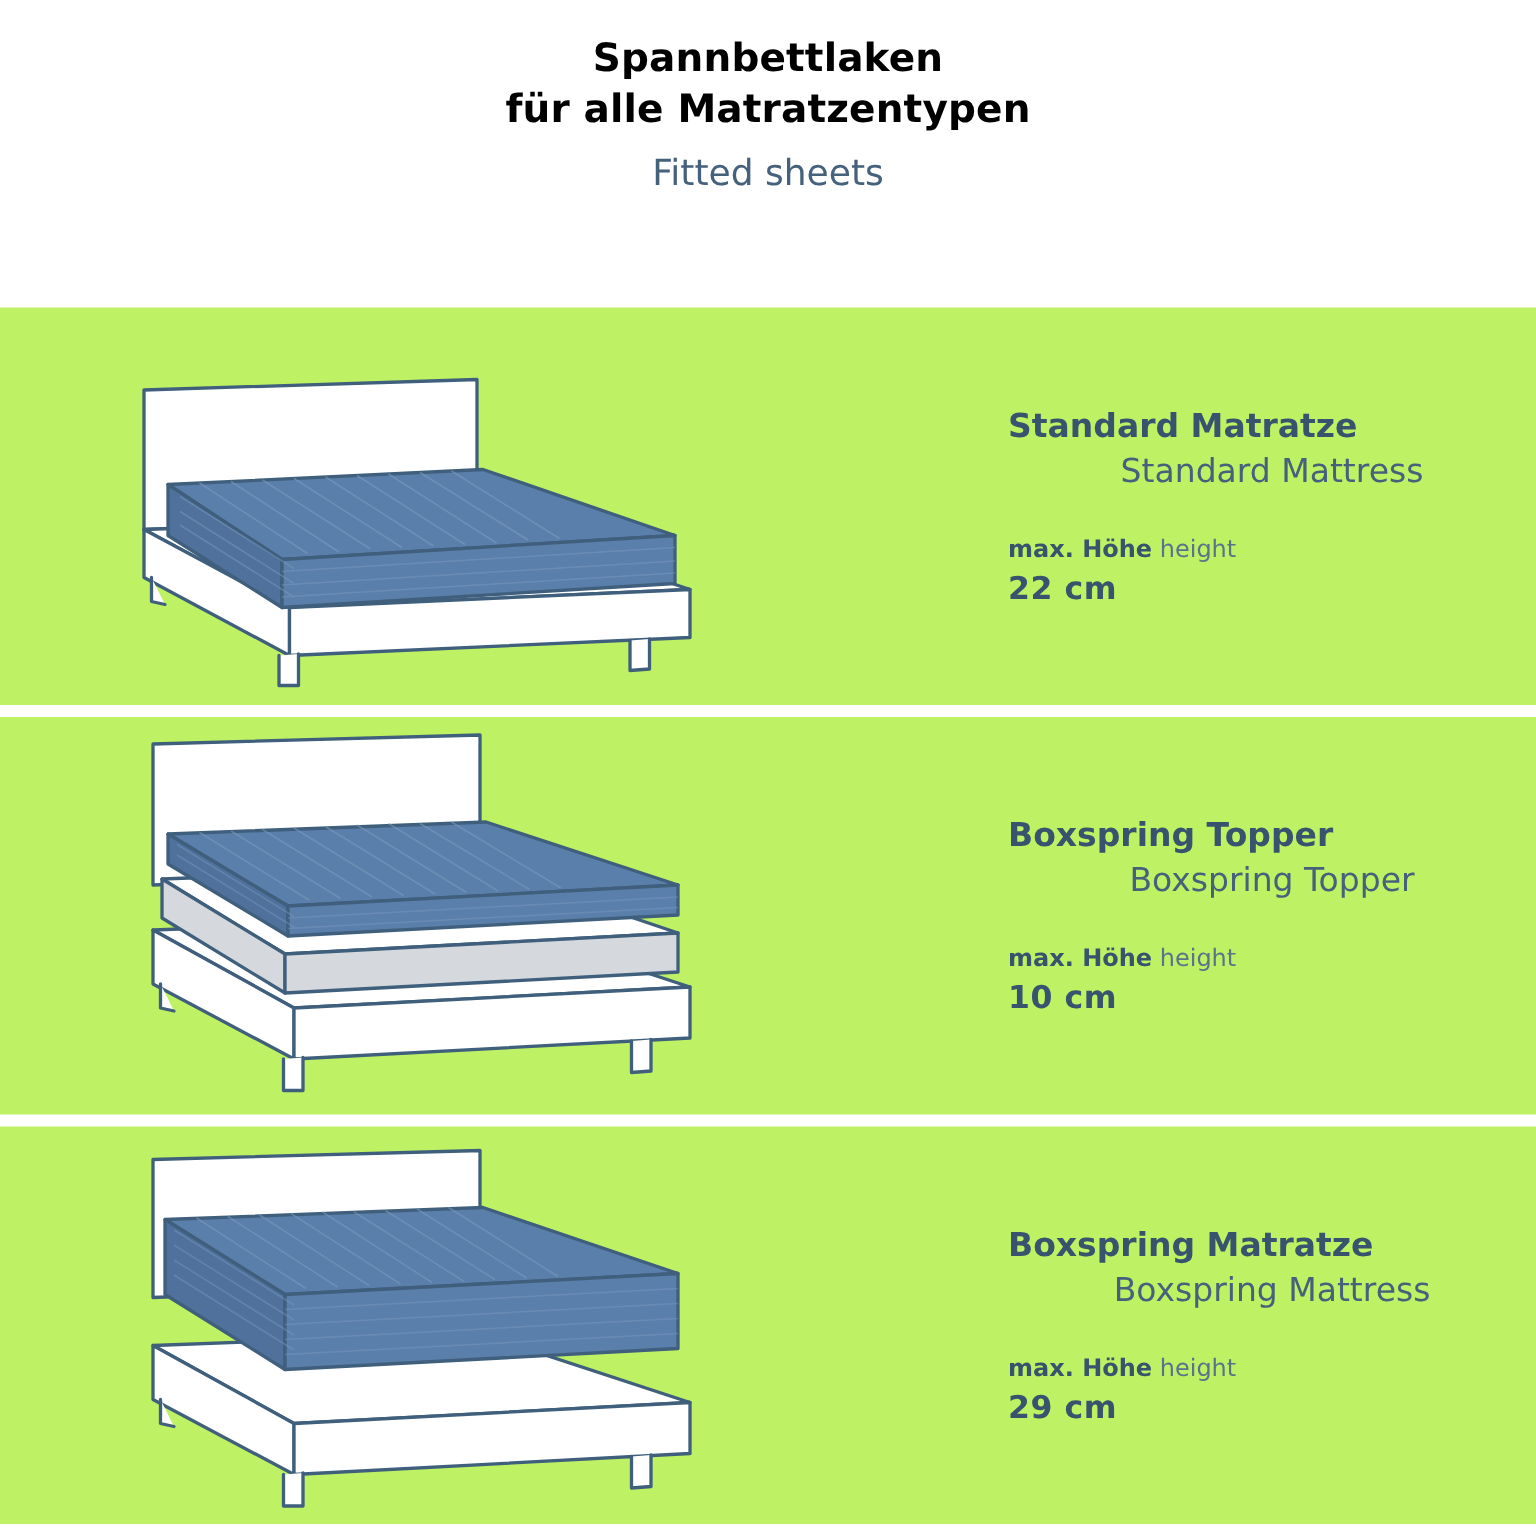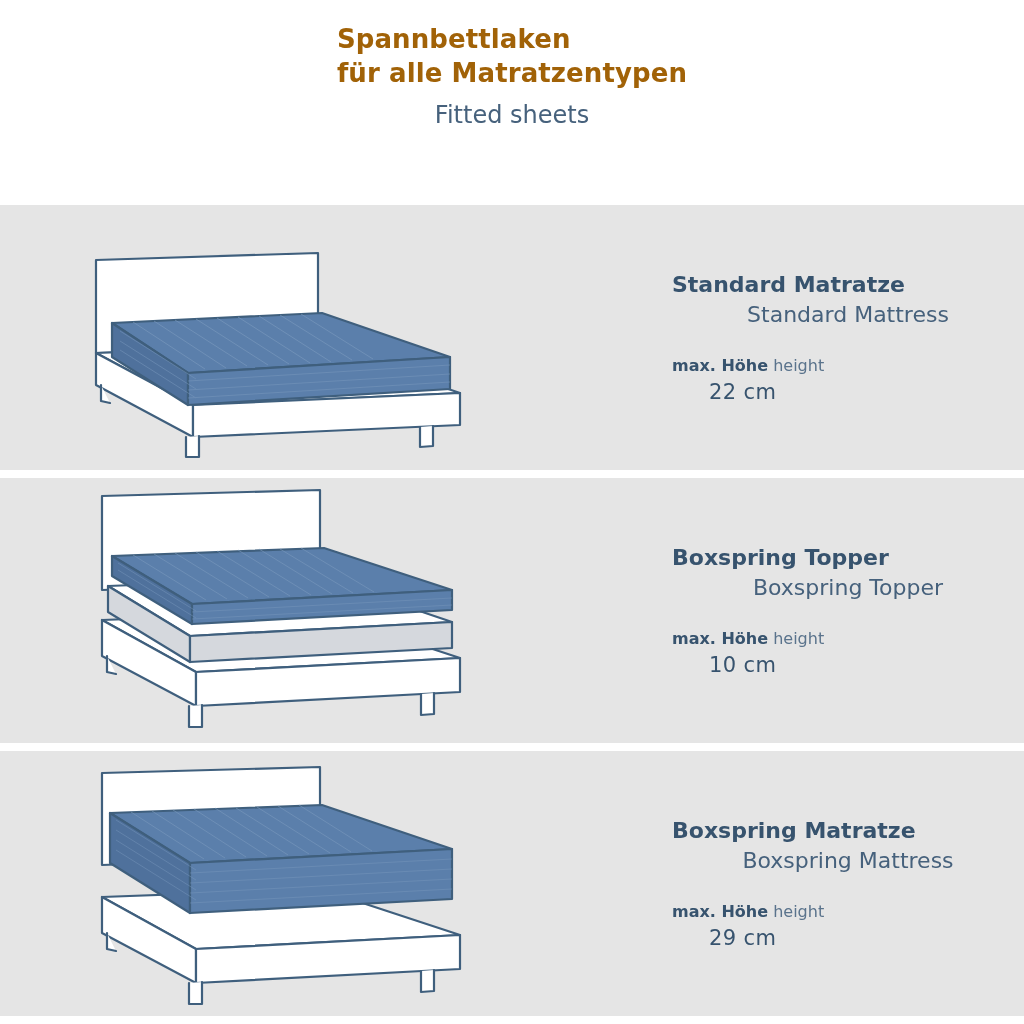--- a/index.html
+++ b/index.html
@@ -29,40 +29,40 @@
     display: flex;
     flex-direction: column;
     align-items: center;
     justify-content: flex-start;
     padding-top: 22px;
     box-sizing: border-box;
   }
   .title-de {
     font-size: 26px;
     font-weight: bold;
-    color: #a16207;
+    color: #000000;
     line-height: 1.32;
-    text-align: left;
+    text-align: center;
     letter-spacing: 0.1px;
   }
   .title-en {
     font-size: 24px;
     font-weight: normal;
     color: #46617c;
     line-height: 1.33;
     text-align: center;
     margin-top: 9px;
   }
 
   
   .row {
     position: relative;
     width: 1024px;
     height: 265px;
-    background: #e5e5e5;
+    background: #bef264;
     display: flex;
     align-items: center;
     box-sizing: border-box;
   }
   .row.gap {
     margin-top: 8px;
   }
   .row-art {
     width: 640px;
     height: 265px;
@@ -104,24 +104,23 @@
     color: #37536e;
   }
   .height-line .lbl-en {
     font-weight: normal;
     color: #5a738c;
     text-align: center;
   }
   .height-value {
     margin-top: 4px;
     font-size: 21px;
-    font-weight: normal;
+    font-weight: bold;
     color: #37536e;
     letter-spacing: 0.4px;
-    margin-left: 37px;
   }
 </style>
 </head>
 <body>
 
 <div class="page">
 
   <div class="header">
     <div class="title-de">
       <div>Spannbettlaken</div>

